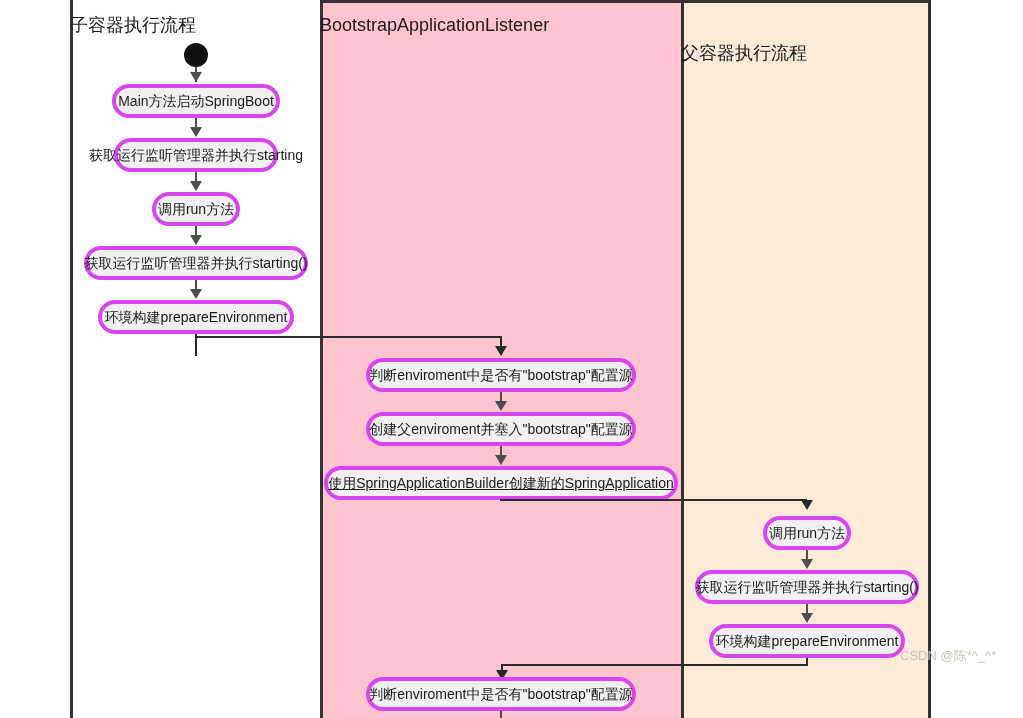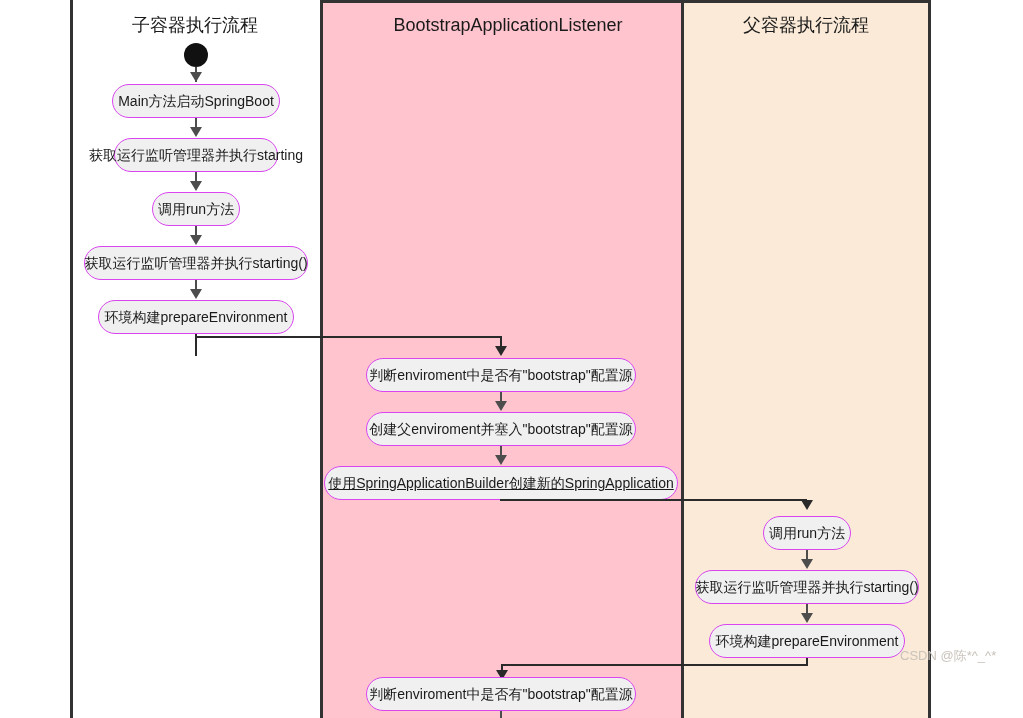--- a/index.html
+++ b/index.html
@@ -43,36 +43,35 @@
     width: 250px;
     background: #faead7;
     border-left: 3px solid #333333;
     border-right: 3px solid #333333;
     border-top: 3px solid #333333;
   }
 
   .lane-title {
     position: absolute;
     top: 13px;
-    text-align: center;
     font-size: 18px;
     color: #1a1a1a;
     white-space: nowrap;
     line-height: 24px;
   }
   #title-left  { left: 70px;  width: 250px; }
   #title-mid   { left: 320px; width: 376px; }
-  #title-right { left: 681px; width: 250px; }
+  #title-right { left: 681px; width: 250px; margin-top: 28px; }
 
   
   .node {
     position: absolute;
     box-sizing: border-box;
     background: #f0f0f0;
-    border: 1px solid #d946ef;
+    border: 4px solid #d946ef;
     border-radius: 18px;
     color: #1a1a1a;
     font-size: 14px;
     line-height: 1;
     display: flex;
     align-items: center;
     justify-content: center;
     white-space: nowrap;
     padding: 0 14px;
     height: 34px;

